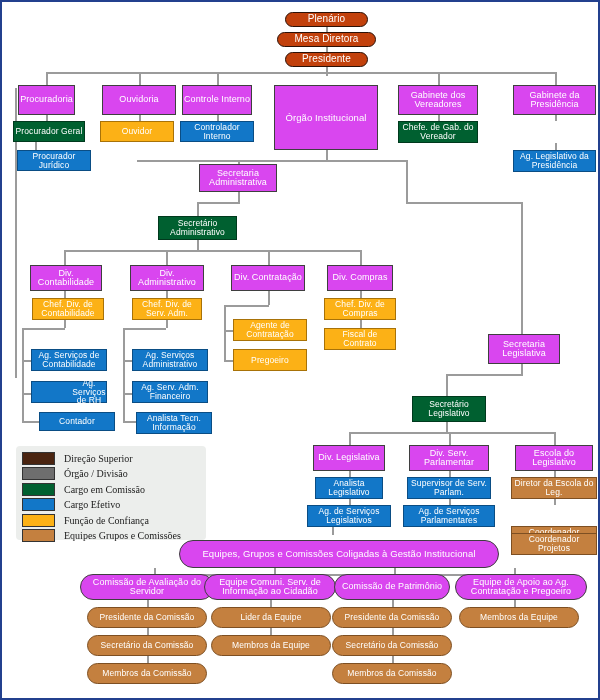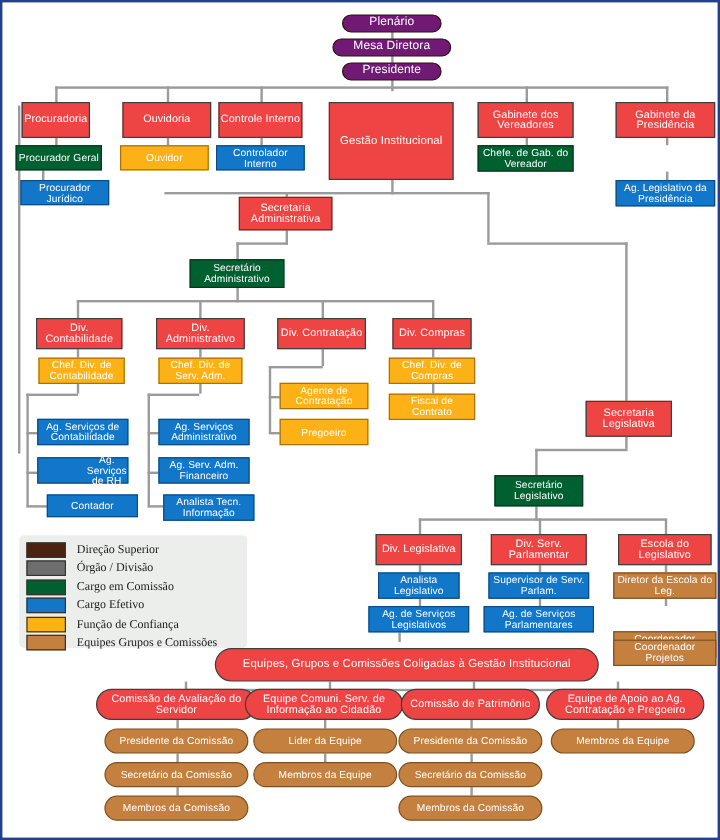--- a/index.html
+++ b/index.html
@@ -8,22 +8,22 @@
   #chart{position:relative;width:600px;height:700px;background:#ffffff;
          border:2px solid #23408e;box-sizing:border-box;}
   .line{position:absolute;background:#9b9b9b;}
   .h{height:2px;}
   .v{width:2px;}
   .box{position:absolute;box-sizing:border-box;display:flex;align-items:center;
        justify-content:center;text-align:center;color:#ffffff;
        line-height:1.05;letter-spacing:.1px;
        border:1px solid #3a3a3a;}
   .pill{border-radius:999px;}
-  .t-brown{background:#701a75;border-color:#2c1208;}
-  .t-gray{background:#ef4444;border-color:#3f3f3f;}
+  .t-brown{background:#c2410c;border-color:#2c1208;}
+  .t-gray{background:#d946ef;border-color:#3f3f3f;}
   .t-green{background:#006030;border-color:#00391d;}
   .t-blue{background:#1277c8;border-color:#0a4d84;}
   .t-orange{background:#fcb116;border-color:#a87208;}
   .t-tan{background:#c4803f;border-color:#7d4f22;}
   #legend{position:absolute;left:14px;top:444px;width:190px;height:94px;
           background:#eceeec;border-radius:4px;padding:5px 6px;box-sizing:border-box;}
   .lrow{display:flex;align-items:center;height:14px;margin:0 0 1.6px 0;}
   .sw{width:31px;height:11px;border:1px solid #333;margin-right:9px;flex:0 0 auto;}
   .ltxt{font-family:"Liberation Serif","DejaVu Serif",serif;font-size:10px;color:#1a1a1a;
         white-space:nowrap;}
@@ -134,21 +134,21 @@
   <div class="line v" style="left:390px;top:654px;height:7px;"></div>
   <div class="line v" style="left:512px;top:598px;height:7px;"></div>
 
   <div class="box pill t-brown" style="left:283px;top:10px;width:83px;height:15px;font-size:10px;">Plenário</div>
   <div class="box pill t-brown" style="left:275px;top:30px;width:99px;height:15px;font-size:10px;">Mesa Diretora</div>
   <div class="box pill t-brown" style="left:283px;top:50px;width:83px;height:15px;font-size:10px;">Presidente</div>
 
   <div class="box t-gray" style="left:16px;top:83px;width:57px;height:30px;font-size:9px;">Procuradoria</div>
   <div class="box t-gray" style="left:100px;top:83px;width:74px;height:30px;font-size:9px;">Ouvidoria</div>
   <div class="box t-gray" style="left:180px;top:83px;width:70px;height:30px;font-size:9px;">Controle Interno</div>
-  <div class="box t-gray" style="left:272px;top:83px;width:104px;height:65px;font-size:9.5px;">Gestão Institucional</div>
+  <div class="box t-gray" style="left:272px;top:83px;width:104px;height:65px;font-size:9.5px;">Órgão Institucional</div>
   <div class="box t-gray" style="left:396px;top:83px;width:80px;height:30px;font-size:9px;">Gabinete dos Vereadores</div>
   <div class="box t-gray" style="left:511px;top:83px;width:83px;height:30px;font-size:9px;">Gabinete da Presidência</div>
 
   <div class="box t-green" style="left:11px;top:119px;width:72px;height:21px;font-size:8.5px;">Procurador Geral</div>
   <div class="box t-blue" style="left:15px;top:148px;width:74px;height:21px;font-size:8.5px;">Procurador Jurídico</div>
   <div class="box t-orange" style="left:98px;top:119px;width:74px;height:21px;font-size:8.5px;">Ouvidor</div>
   <div class="box t-blue" style="left:178px;top:119px;width:74px;height:21px;font-size:8.5px;">Controlador Interno</div>
   <div class="box t-green" style="left:396px;top:119px;width:80px;height:22px;font-size:8.5px;">Chefe. de Gab. do Vereador</div>
   <div class="box t-blue" style="left:511px;top:148px;width:83px;height:22px;font-size:8.5px;">Ag. Legislativo da Presidência</div>
 

